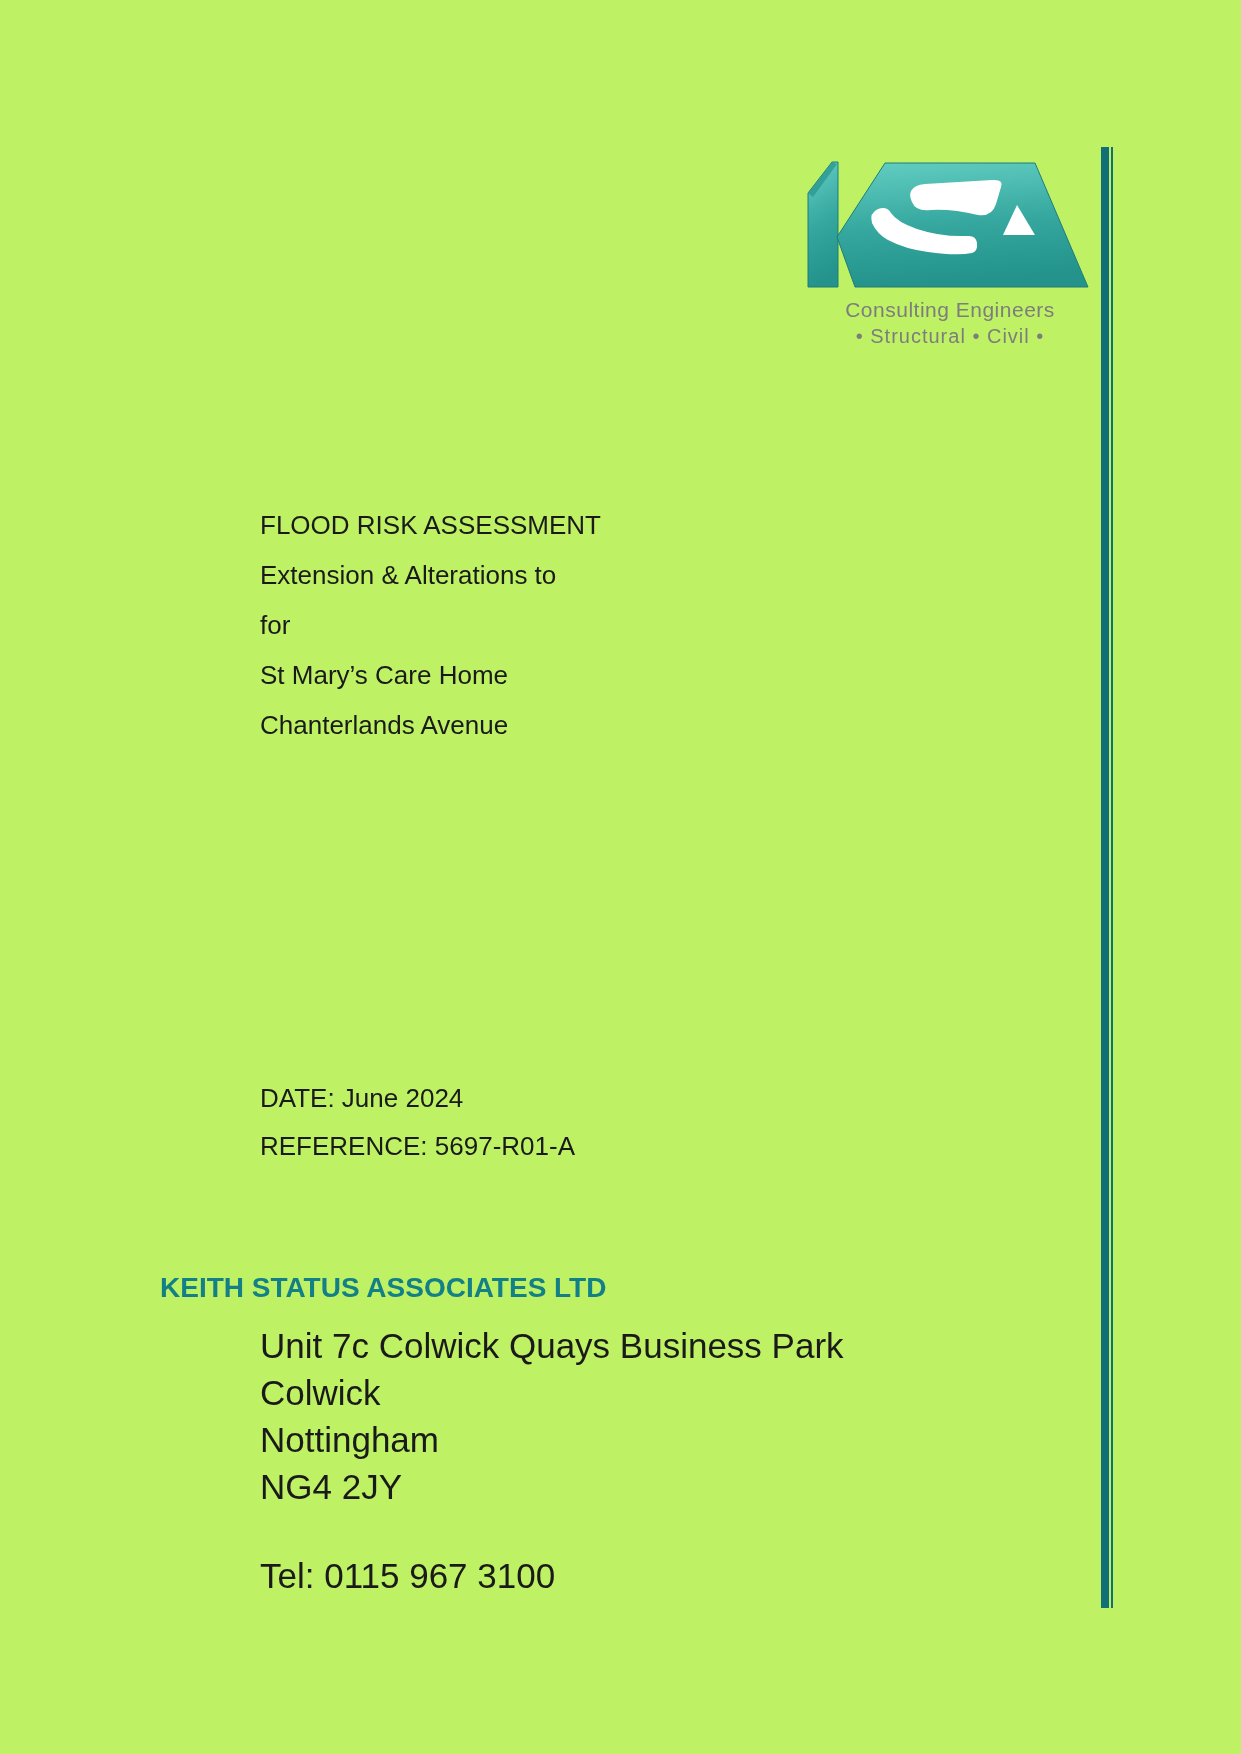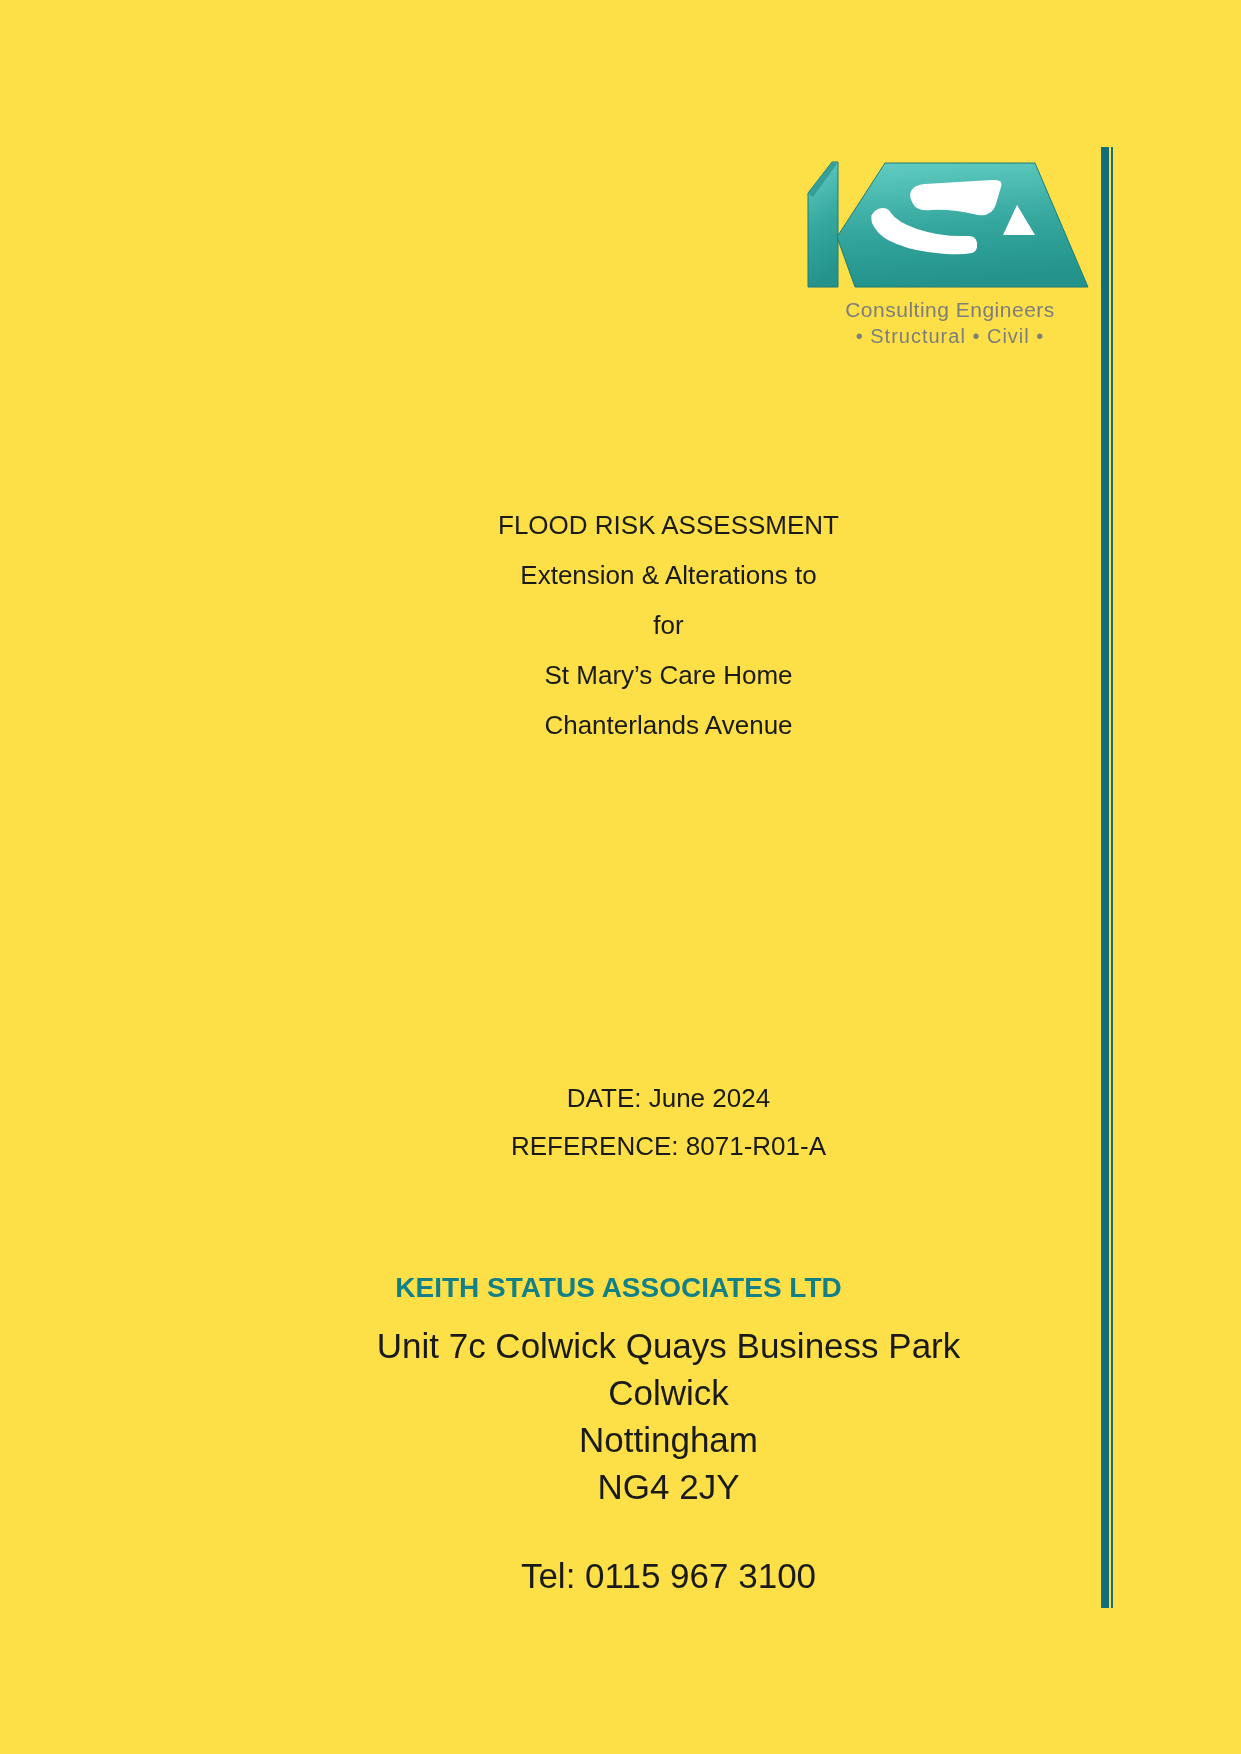--- a/index.html
+++ b/index.html
@@ -1,30 +1,30 @@
 <!DOCTYPE html>
 <html><head>
 <meta charset="utf-8">
 <style>
   html,body{margin:0;padding:0;background:#ffffff;}
   body{width:1241px;height:1754px;position:relative;font-family:"Liberation Sans",sans-serif;}
-  .page{position:absolute;inset:0;background:#fde047;overflow:hidden;}
+  .page{position:absolute;inset:0;background:#bef264;overflow:hidden;}
 
   
   .logo-svg{position:absolute;left:715px;top:130px;width:390px;height:170px;}
   .logo-tagline{position:absolute;left:757px;top:297px;width:386px;text-align:center;
     font-size:21px;line-height:26px;letter-spacing:.5px;}
   .logo-tagline .tag2{font-size:20px;letter-spacing:1px;}
 
   
   .accent-thick{position:absolute;left:1101px;top:147px;width:8px;height:1461px;}
   .accent-thin{position:absolute;left:1111px;top:147px;width:2px;height:1461px;}
 
   
-  .rcol{position:absolute;right:164px;text-align:center;color:#1a1a1a;}
+  .rcol{position:absolute;right:164px;text-align:left;color:#1a1a1a;}
   .title-block{left:260px;top:500px;font-size:26px;line-height:50px;}
   .meta-block{left:260px;top:1074px;font-size:26px;line-height:48px;}
   .company-name{left:160px;top:1263px;font-size:28px;line-height:50px;font-weight:bold;}
   .address-block{left:260px;top:1322px;font-size:35px;line-height:47px;}
   .phone-line{margin-top:42px;}
   .tline,.mline,.aline{white-space:nowrap;}
 </style>
 </head>
 <body>
 
@@ -62,21 +62,21 @@
   <div class="rcol title-block" style="color: rgb(26, 26, 26);">
     <div class="tline">FLOOD RISK ASSESSMENT</div>
     <div class="tline">Extension &amp; Alterations to</div>
     <div class="tline">for</div>
     <div class="tline">St Mary’s Care Home</div>
     <div class="tline">Chanterlands Avenue</div>
   </div>
 
   <div class="rcol meta-block" style="color: rgb(26, 26, 26);">
     <div class="mline">DATE: June 2024</div>
-    <div class="mline">REFERENCE: 8071-R01-A</div>
+    <div class="mline">REFERENCE: 5697-R01-A</div>
   </div>
 
   <div class="rcol company-name" style="color: rgb(19, 127, 134);">KEITH STATUS ASSOCIATES LTD</div>
 
   <div class="rcol address-block" style="color: rgb(26, 26, 26);">
     <div class="aline">Unit 7c Colwick Quays Business Park</div>
     <div class="aline">Colwick</div>
     <div class="aline">Nottingham</div>
     <div class="aline">NG4 2JY</div>
     <div class="aline phone-line">Tel: 0115 967 3100</div>

